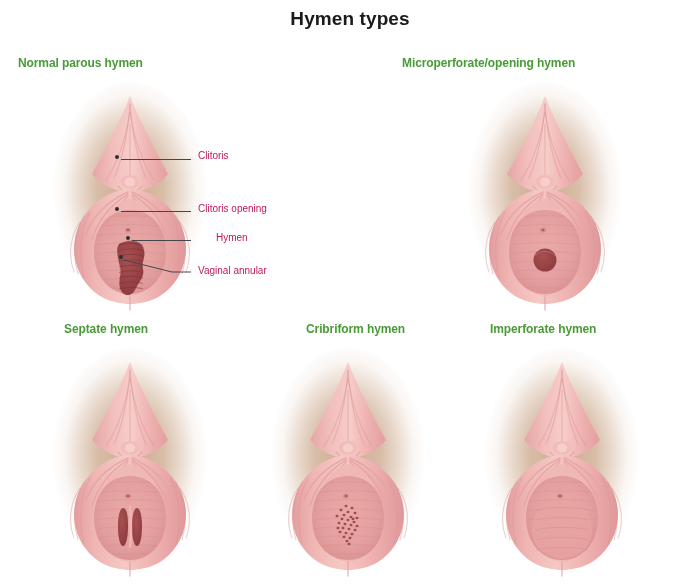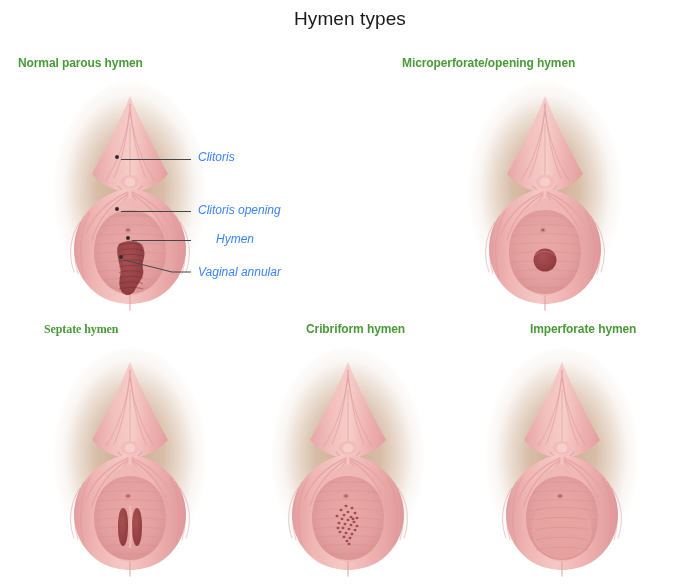--- a/index.html
+++ b/index.html
@@ -16,21 +16,21 @@
     -webkit-font-smoothing: antialiased;
   }
 
   #page-title {
     position: absolute;
     left: 0;
     top: 8px;
     width: 700px;
     text-align: center;
     font-size: 19px;
-    font-weight: normal;
+    font-weight: bold;
     color: #1a1a1a;
     letter-spacing: 0.1px;
   }
 
   .fig-label {
     position: absolute;
     font-size: 12px;
     font-weight: bold;
     color: #4a9a38;
     white-space: nowrap;
@@ -51,24 +51,23 @@
   }
   .callout-dot {
     position: absolute;
     width: 4px;
     height: 4px;
     border-radius: 50%;
     background: #2e3033;
   }
   .callout-label {
     position: absolute;
-    font-size: 12px;
-    color: #3b82f6;
+    font-size: 10px;
+    color: #be185d;
     white-space: nowrap;
-    font-style: italic;
   }
 </style>
 </head>
 <body>
 
 <div id="page-title">Hymen types</div>
 
 <div id="figures-root">
     <div class="fig-label" style="left: 18px; top: 56px;">Normal parous hymen</div>
     <div class="figure" style="left: 40px; top: 82px;">
@@ -271,21 +270,21 @@
             <path d="M56 208 C72 205 108 205 124 208" fill="none" stroke="#cf8a8a" stroke-width="0.9"></path>
           </g>
           <ellipse cx="88" cy="148" rx="3.1" ry="2.6" fill="#d98f90"></ellipse>
           <ellipse cx="88" cy="148" rx="1.5" ry="1.3" fill="#a85d5e"></ellipse>
           <circle cx="90" cy="178" r="11.5" fill="url(#hole-microperforate-annular)"></circle>
           <path d="M80 174 C84 168 96 168 100 174" fill="none" stroke="#c98382" stroke-opacity="0.45" stroke-width="1.2"></path>
           <path d="M90 214 C90 220 90 224 90 228" fill="none" stroke="#dc9b9b" stroke-opacity="0.6" stroke-width="1.6" stroke-linecap="round"></path>
         </g>
       </svg>
     </div>
-    <div class="fig-label" style="left: 44px; top: 322px; font-family: Liberation Serif, serif;">Septate hymen</div>
+    <div class="fig-label" style="left: 64px; top: 322px;">Septate hymen</div>
     <div class="figure" style="left: 40px; top: 348px;">
       <svg viewBox="0 0 180 230">
         <defs>
     <radialGradient id="halo-septate" cx="50%" cy="48%" r="50%">
       <stop offset="0%" stop-color="#b07a4e" stop-opacity="0.62"></stop>
       <stop offset="42%" stop-color="#b07a4e" stop-opacity="0.50"></stop>
       <stop offset="66%" stop-color="#b07a4e" stop-opacity="0.26"></stop>
       <stop offset="84%" stop-color="#b07a4e" stop-opacity="0.07"></stop>
       <stop offset="100%" stop-color="#b07a4e" stop-opacity="0"></stop>
     </radialGradient>
@@ -492,21 +491,21 @@
           <ellipse cx="86" cy="189" rx="1.5" ry="1.3" fill="#9c4247" fill-opacity="0.92"></ellipse>
           <ellipse cx="92" cy="190" rx="1.5" ry="1.3" fill="#9c4247" fill-opacity="0.92"></ellipse>
           <ellipse cx="89" cy="193" rx="1.5" ry="1.3" fill="#9c4247" fill-opacity="0.92"></ellipse>
           <ellipse cx="95" cy="171" rx="1.5" ry="1.3" fill="#9c4247" fill-opacity="0.92"></ellipse>
           <ellipse cx="80" cy="180" rx="1.5" ry="1.3" fill="#9c4247" fill-opacity="0.92"></ellipse>
           <ellipse cx="91" cy="196" rx="1.5" ry="1.3" fill="#9c4247" fill-opacity="0.92"></ellipse>
           <path d="M90 214 C90 220 90 224 90 228" fill="none" stroke="#dc9b9b" stroke-opacity="0.6" stroke-width="1.6" stroke-linecap="round"></path>
         </g>
       </svg>
     </div>
-    <div class="fig-label" style="left: 490px; top: 322px; margin-left: 40px;">Imperforate hymen</div>
+    <div class="fig-label" style="left: 490px; top: 322px;">Imperforate hymen</div>
     <div class="figure" style="left: 472px; top: 348px;">
       <svg viewBox="0 0 180 230">
         <defs>
     <radialGradient id="halo-imperforate" cx="50%" cy="48%" r="50%">
       <stop offset="0%" stop-color="#b07a4e" stop-opacity="0.62"></stop>
       <stop offset="42%" stop-color="#b07a4e" stop-opacity="0.50"></stop>
       <stop offset="66%" stop-color="#b07a4e" stop-opacity="0.26"></stop>
       <stop offset="84%" stop-color="#b07a4e" stop-opacity="0.07"></stop>
       <stop offset="100%" stop-color="#b07a4e" stop-opacity="0"></stop>
     </radialGradient>

